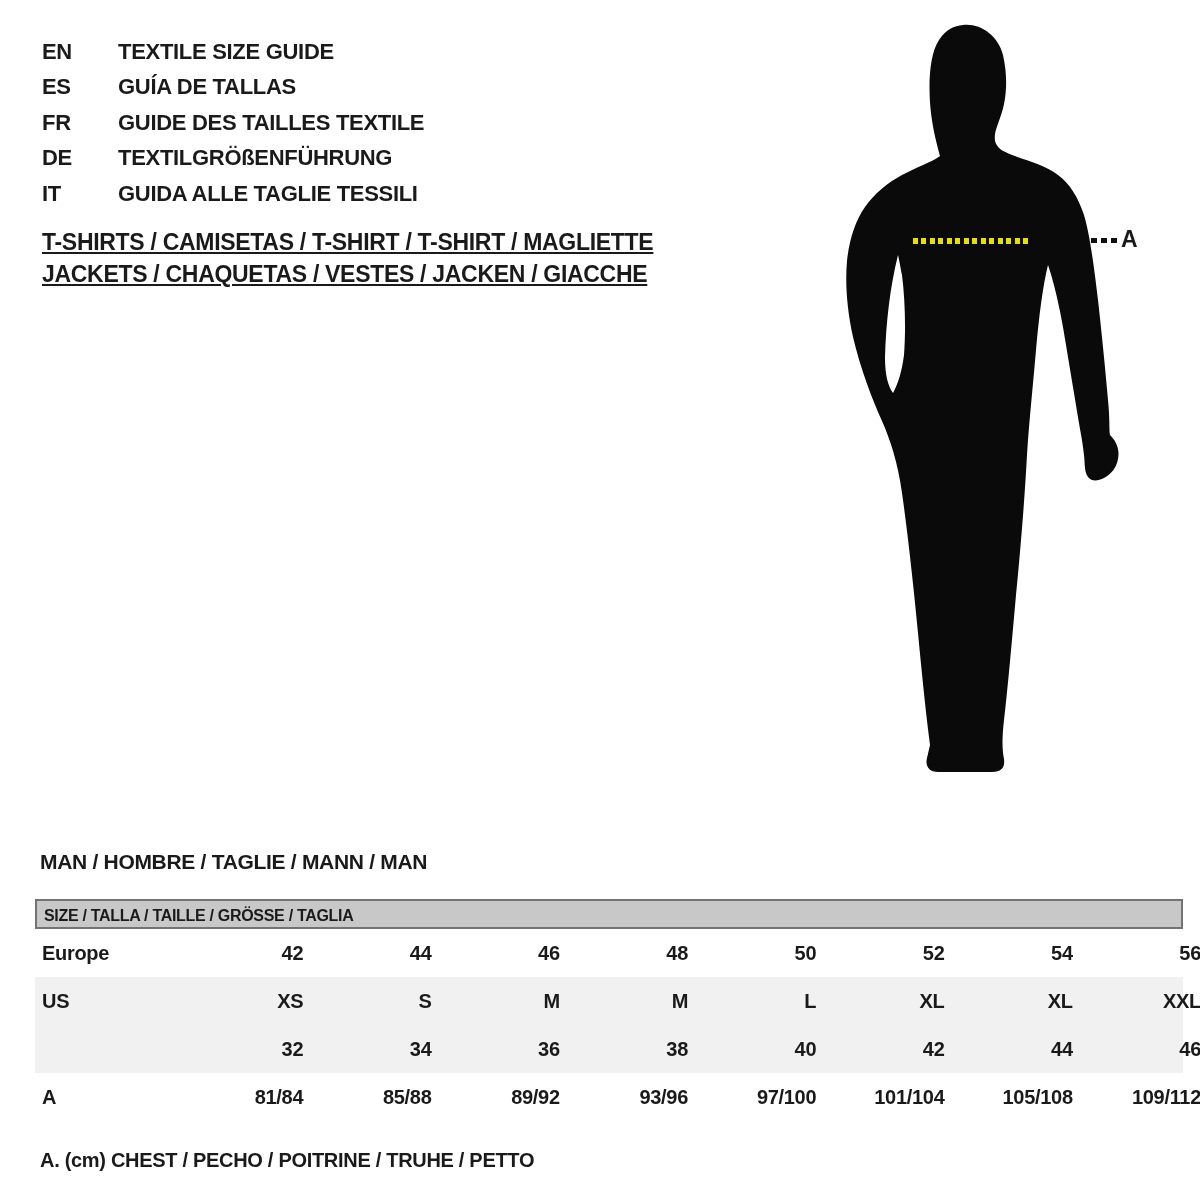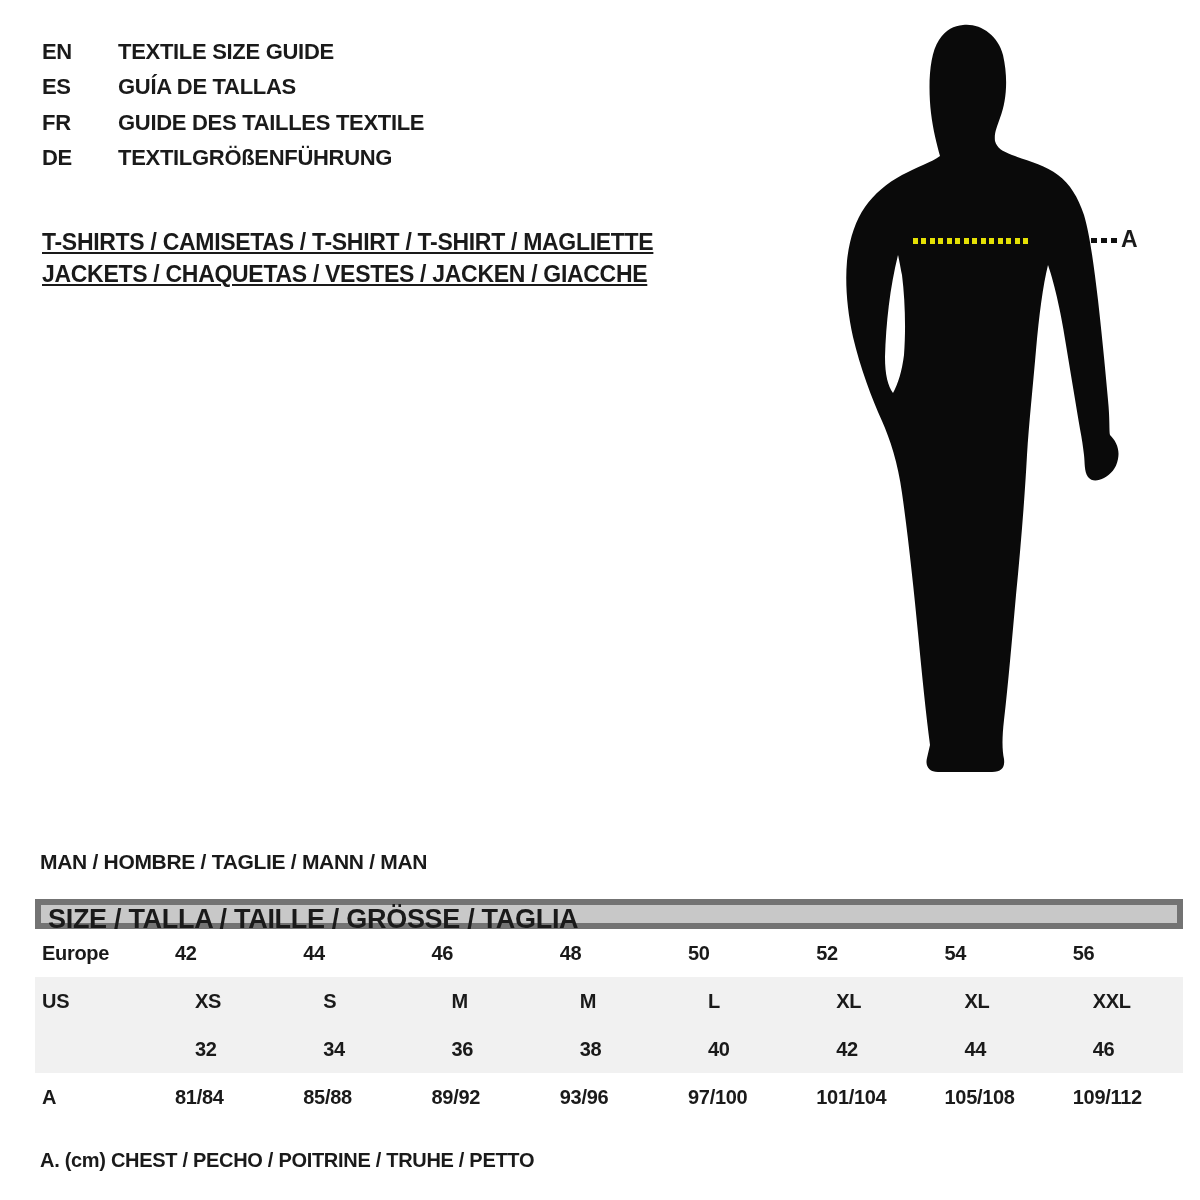--- a/index.html
+++ b/index.html
@@ -36,27 +36,27 @@
   }
   .measure-label { position:absolute; left:1121px; top:219px; font-size:23px; }
 
   
   .section-title { position:absolute; left:40px; top:843px; font-size:21px; white-space:nowrap; }
 
   
   .size-table { position:absolute; left:35px; top:892px; width:1166px; }
   .t-header {
     width:1148px; height:30px; line-height:29px; padding-left:7px;
-    background:var(--header-bg,#c8c8c8); border:6px solid #737373;
-    font-size:27px;
+    background:var(--header-bg,#c8c8c8); border:2px solid #737373;
+    font-size:16px;
   }
   .trow { display:flex; height:48px; align-items:center; font-size:20px; }
   .trow.shaded { background:linear-gradient(90deg, var(--shaded-bg,#f1f1f1) 0 1148px, transparent 1148px);gap:20px; }
   .tlabel { width:140px; padding-left:7px; }
-  .tcell { flex:1; text-align:left; }
+  .tcell { flex:1; text-align:right; }
 
   
   .footnote { position:absolute; left:40px; top:1142px; font-size:20px; white-space:nowrap; }
 </style>
 </head>
 <body>
 
 <div class="canvas">
 
   <section class="lang-block">
@@ -68,20 +68,24 @@
       <span class="lang-code">ES</span>
       <span class="lang-label">GUÍA DE TALLAS</span>
     </div>
     <div class="lang-row">
       <span class="lang-code">FR</span>
       <span class="lang-label">GUIDE DES TAILLES TEXTILE</span>
     </div>
     <div class="lang-row">
       <span class="lang-code">DE</span>
       <span class="lang-label">TEXTILGRÖßENFÜHRUNG</span>
+    </div>
+    <div class="lang-row">
+      <span class="lang-code">IT</span>
+      <span class="lang-label">GUIDA ALLE TAGLIE TESSILI</span>
     </div>
   </section>
 
   <section class="categories">
     <div class="category-line">T-SHIRTS / CAMISETAS / T-SHIRT / T-SHIRT / MAGLIETTE</div>
     <div class="category-line">JACKETS / CHAQUETAS / VESTES / JACKEN / GIACCHE</div>
   </section>
 
   <div class="figure-wrap">
     <svg class="silhouette-svg" viewBox="0 0 285 760" aria-hidden="true">

